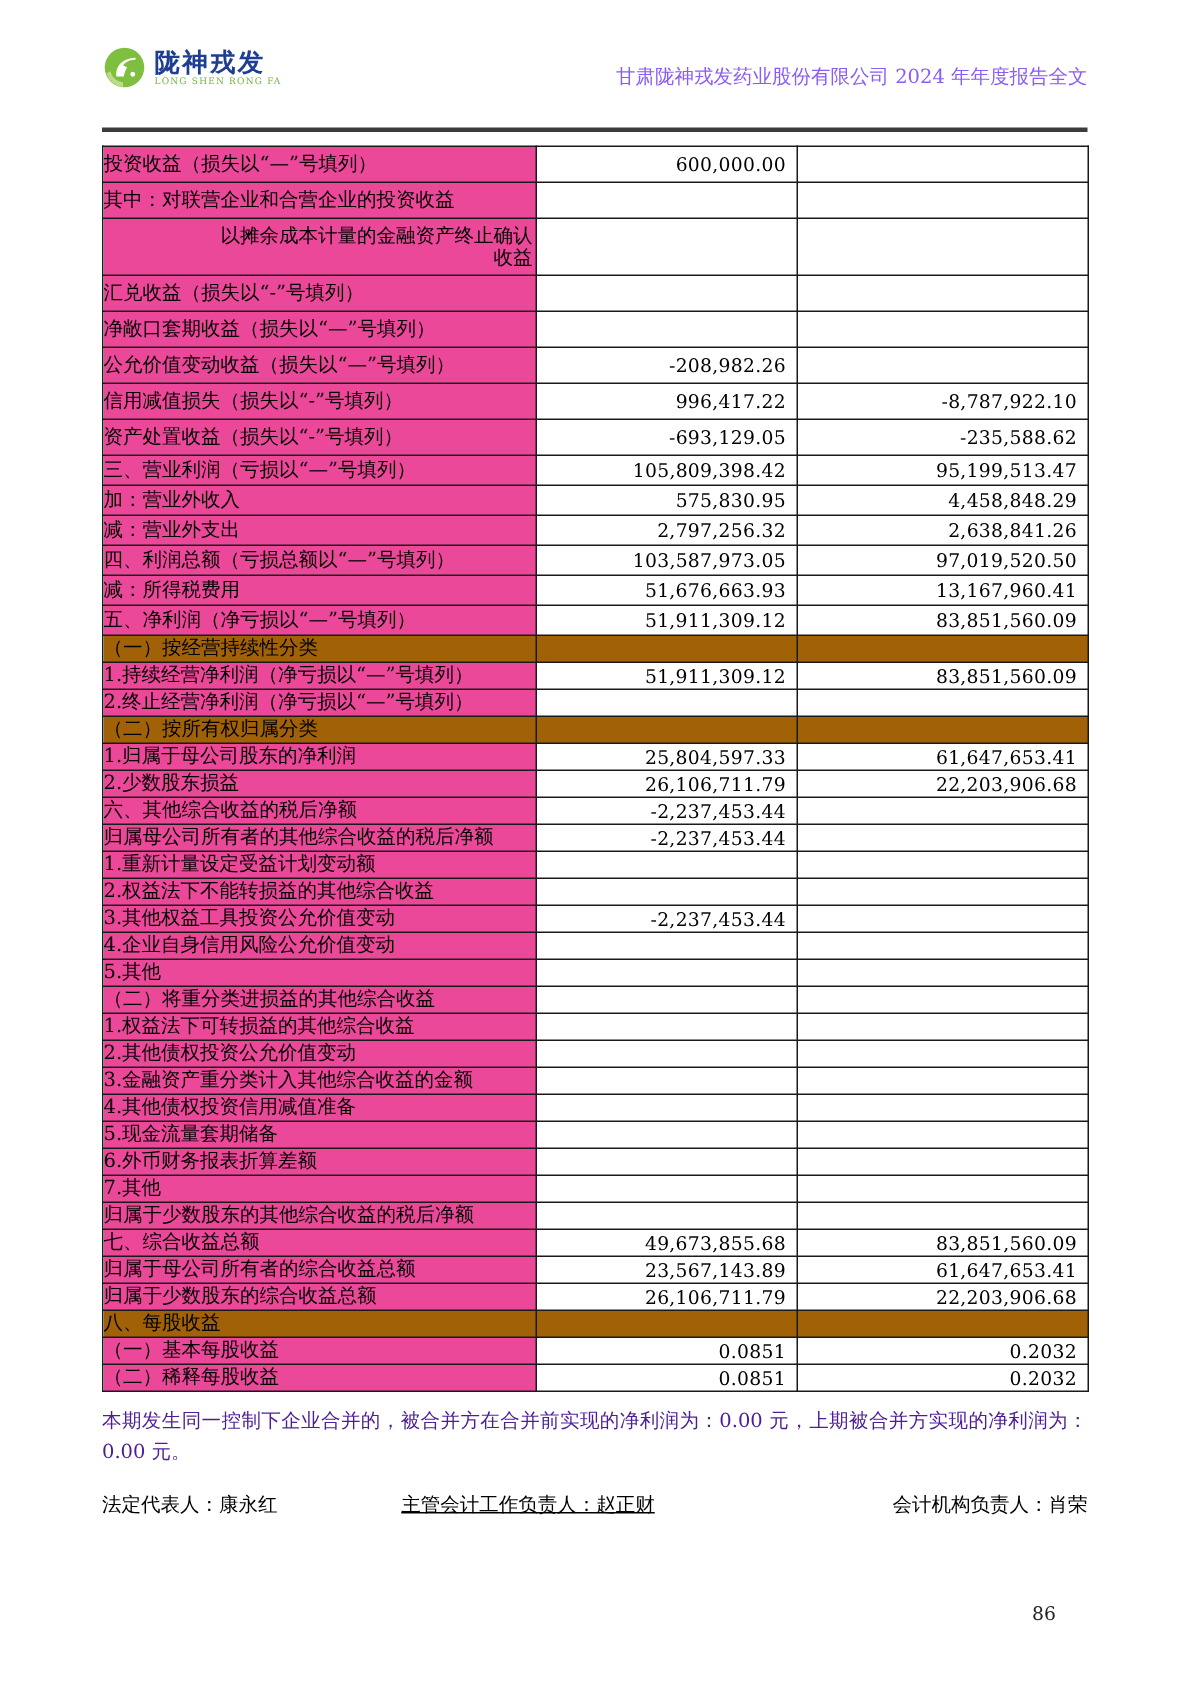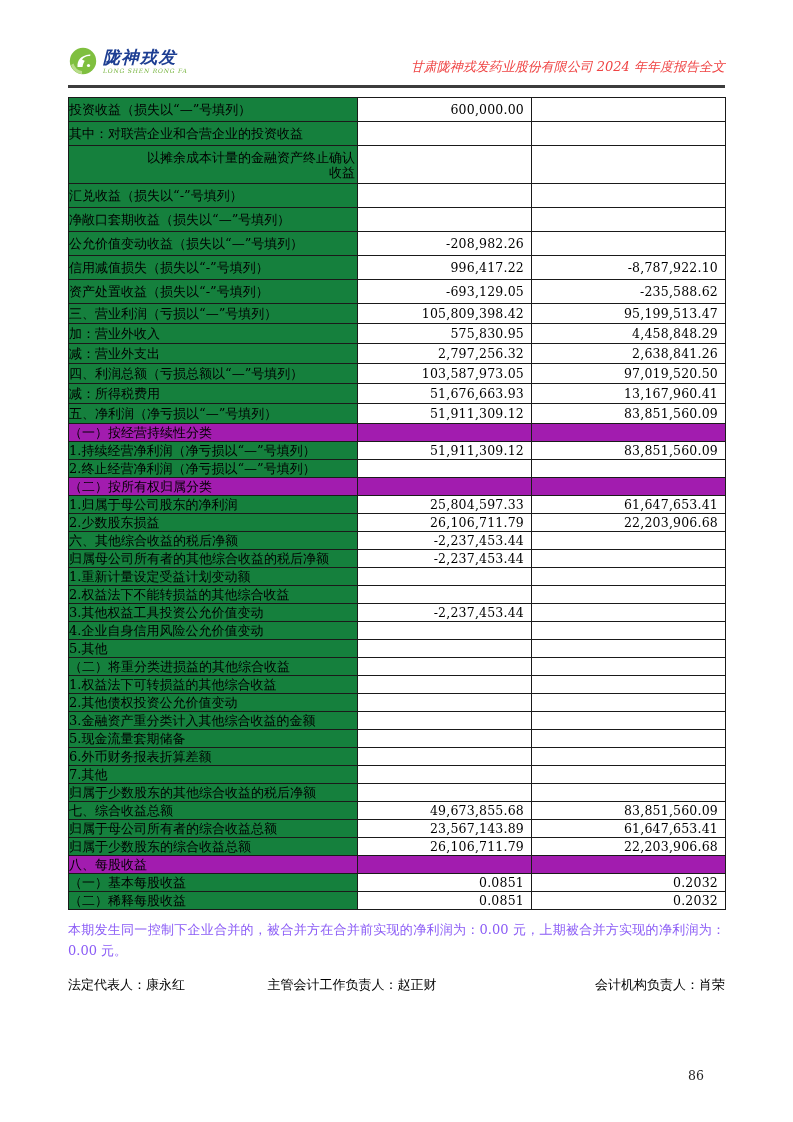--- a/index.html
+++ b/index.html
@@ -1,56 +1,56 @@
 <!DOCTYPE html>
 <html><head>
 <meta charset="utf-8">
 <style>
   * { margin:0; padding:0; box-sizing:border-box; }
   html,body { width:793px; height:1122px; background:#ffffff; overflow:hidden; }
   body { font-family:"DejaVu Serif","Liberation Serif",serif; color:#000; }
   .page { position:relative; width:793px; height:1122px; background:#fff; }
 
   
-  .hdr { position:absolute; left:68px; top:44px; width:657px; height:38px;font-style:italic; }
+  .hdr { position:absolute; left:68px; top:28px; width:657px; height:38px; }
   .logo { position:absolute; left:0; top:2px; display:flex; align-items:center; }
   .logo svg { display:block; }
   .logo-text { margin-left:5px; }
   .logo-cn { font-size:17px; font-weight:bold; color:#1d3e92; letter-spacing:1.5px; line-height:18px; font-family:"DejaVu Serif",serif; }
   .logo-en { font-size:6px; color:#76b43e; letter-spacing:0.8px; line-height:7px; }
-  .hdr-title { position:absolute; right:0; bottom:6px; font-size:13px; color:#ef4444; }
+  .hdr-title { position:absolute; right:0; bottom:6px; font-size:13px; color:#8b5cf6; }
   .hdr-rule { position:absolute; left:68px; top:85px; width:657px; height:3px; background:#3c3c3c; }
 
   
   .content { position:absolute; left:68px; top:97px; width:657px; }
   table.fin { border-collapse:collapse; width:657px; table-layout:fixed; }
   table.fin col.c-label { width:289px; }
   table.fin col.c-cur   { width:174px; }
   table.fin col.c-prev  { width:194px; }
   table.fin td { border:1px solid #1a1a1a; vertical-align:middle; overflow:hidden; }
-  td.label { background:#15803d; font-size:13px; line-height:15px; padding:1px 2px 1px 0; }
+  td.label { background:#ec4899; font-size:13px; line-height:15px; padding:1px 2px 1px 0; }
   td.val   { background:#fff; font-size:12.5px; text-align:right; padding:1px 7px 1px 2px;
              font-family:"DejaVu Serif","Liberation Serif",serif; letter-spacing:0.2px; }
   tr td { height:16px; }
   tr.t20 td { height:20px; }
   tr.t24 td { height:24px; }
   tr.t38 td { height:38px;text-align:right; }
-  tr.shade td { background:#a21caf; }
+  tr.shade td { background:#a16207; }
   .ind-6  { padding-left:6px;  }
   .ind-16 { padding-left:16px; }
   .ind-26 { padding-left:26px; }
   .ind-30 { padding-left:30px; }
   .ind-44 { padding-left:44px; }
   tr.hang td.label { padding-left:2px; text-indent:55px; white-space:pre-wrap; }
 
   
-  .note { margin-top:9px; font-size:13px; line-height:21px; text-align:justify; color:#8b5cf6; }
+  .note { margin-top:9px; font-size:13px; line-height:21px; text-align:justify; color:#4c1d95; }
   .signatories { margin-top:15px; display:flex; justify-content:space-between; font-size:13px; }
   .signatories span { white-space:nowrap; }
-  .sig-mid { margin-right:76px; }
+  .sig-mid { margin-right:76px;text-decoration:underline; }
 
   .page-number { position:absolute; left:688px; top:1068px; font-size:12.5px; color:#222; }
 </style>
 </head>
 <body>
 
 <div class="page">
 
   <div class="hdr">
     <div class="logo">
@@ -230,20 +230,25 @@
             <td class="label ind-26">2.其他债权投资公允价值变动</td>
             <td class="val"></td>
             <td class="val"></td>
           </tr>
           <tr class="">
             <td class="label ind-26">3.金融资产重分类计入其他综合收益的金额</td>
             <td class="val"></td>
             <td class="val"></td>
           </tr>
           <tr class="">
+            <td class="label ind-26">4.其他债权投资信用减值准备</td>
+            <td class="val"></td>
+            <td class="val"></td>
+          </tr>
+          <tr class="">
             <td class="label ind-26">5.现金流量套期储备</td>
             <td class="val"></td>
             <td class="val"></td>
           </tr>
           <tr class="">
             <td class="label ind-26">6.外币财务报表折算差额</td>
             <td class="val"></td>
             <td class="val"></td>
           </tr>
           <tr class="">

